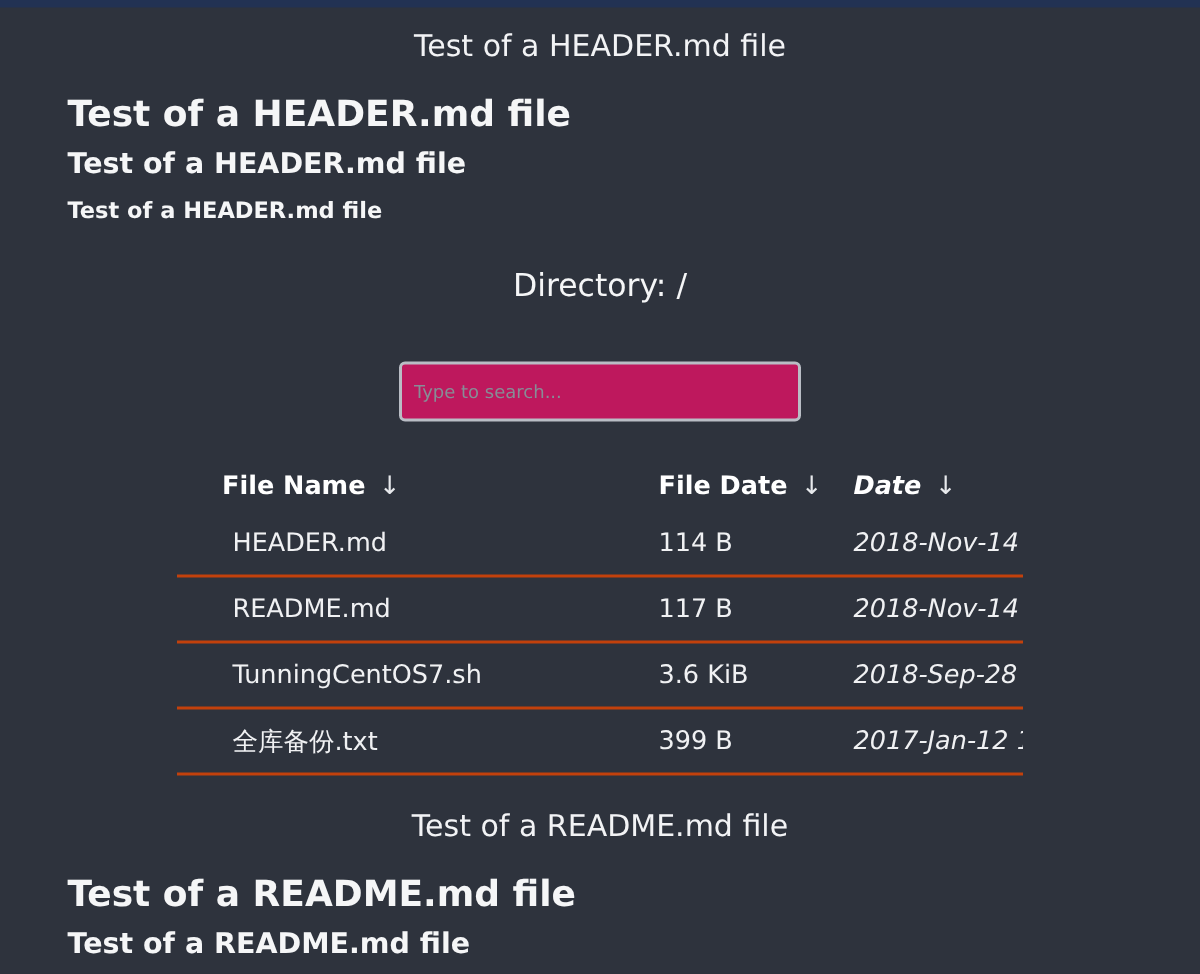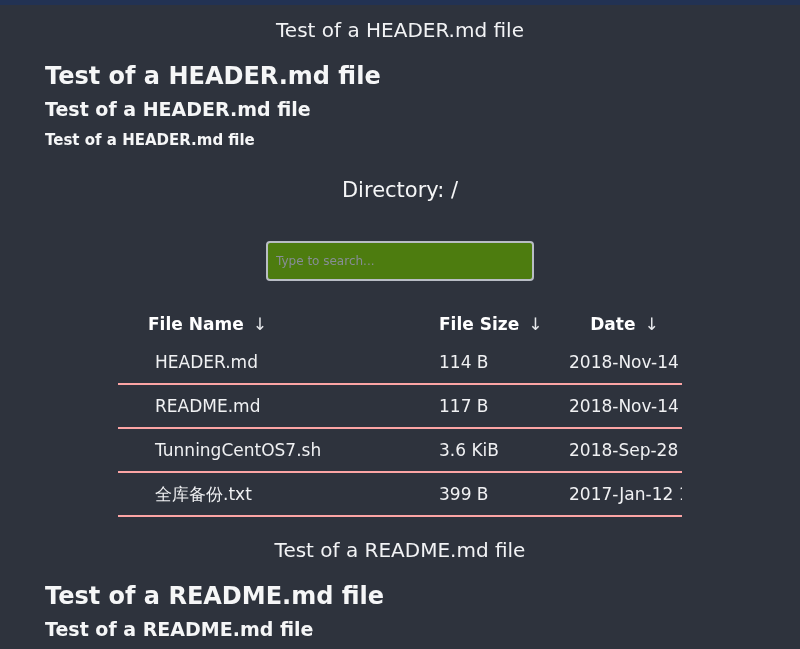--- a/index.html
+++ b/index.html
@@ -52,21 +52,21 @@
     line-height: 24px;
   }
   .search-wrap {
     text-align: center;
     margin-top: 39px;
   }
   .search-input {
     width: 268px;
     height: 40px;
     box-sizing: border-box;
-    background: #4d7c0f;
+    background: #be185d;
     border: 2px solid #b9bdc5;
     border-radius: 4px;
     color: #e8e9eb;
     font-family: "DejaVu Sans", "Liberation Sans", sans-serif;
     font-size: 12px;
     padding: 0 8px;
     outline: none;
   }
   .search-input::placeholder { color: #878d96; }
   
@@ -83,30 +83,30 @@
   .file-table th {
     font-weight: 700;
     text-align: left;
     height: 33px;
     vertical-align: middle;
     color: #ffffff;
     cursor: pointer;
     white-space: nowrap;
   }
   .file-table th.th-name { padding-left: 30px; }
-  .file-table th.th-date, .file-table td.td-date { text-align: center; padding-right: 2px; }
+  .file-table th.th-date, .file-table td.td-date { text-align: left; padding-right: 2px; font-style: italic; }
   .file-table td {
     height: 40px;
     vertical-align: middle;
     color: #f0f1f3;
     white-space: nowrap;
     overflow: hidden;
   }
   .file-table td.td-name { padding-left: 37px; }
-  .file-table tbody tr { border-bottom: 2px solid #fca5a5; }
+  .file-table tbody tr { border-bottom: 2px solid #c2410c; }
   .sort-arrow {
     display: inline-block;
     margin-left: 9px;
     font-weight: 400;
     color: #e7e9ec;
   }
   .file-link {
     color: #f0f1f3;
     text-decoration: none;
     cursor: pointer;
@@ -136,21 +136,21 @@
       <col class="c-name">
       <col class="c-size">
       <col class="c-date">
     </colgroup>
   <thead>
     <tr>
       <th class="th-name">
         <span>File Name</span><span class="sort-arrow">↓</span>
       </th>
       <th class="th-size">
-        <span>File Size</span><span class="sort-arrow">↓</span>
+        <span>File Date</span><span class="sort-arrow">↓</span>
       </th>
       <th class="th-date">
         <span>Date</span><span class="sort-arrow">↓</span>
       </th>
     </tr>
   </thead>
   <tbody>
   <tr>
     <td class="td-name"><a class="file-link">HEADER.md</a></td>
     <td class="td-size">114 B</td>

